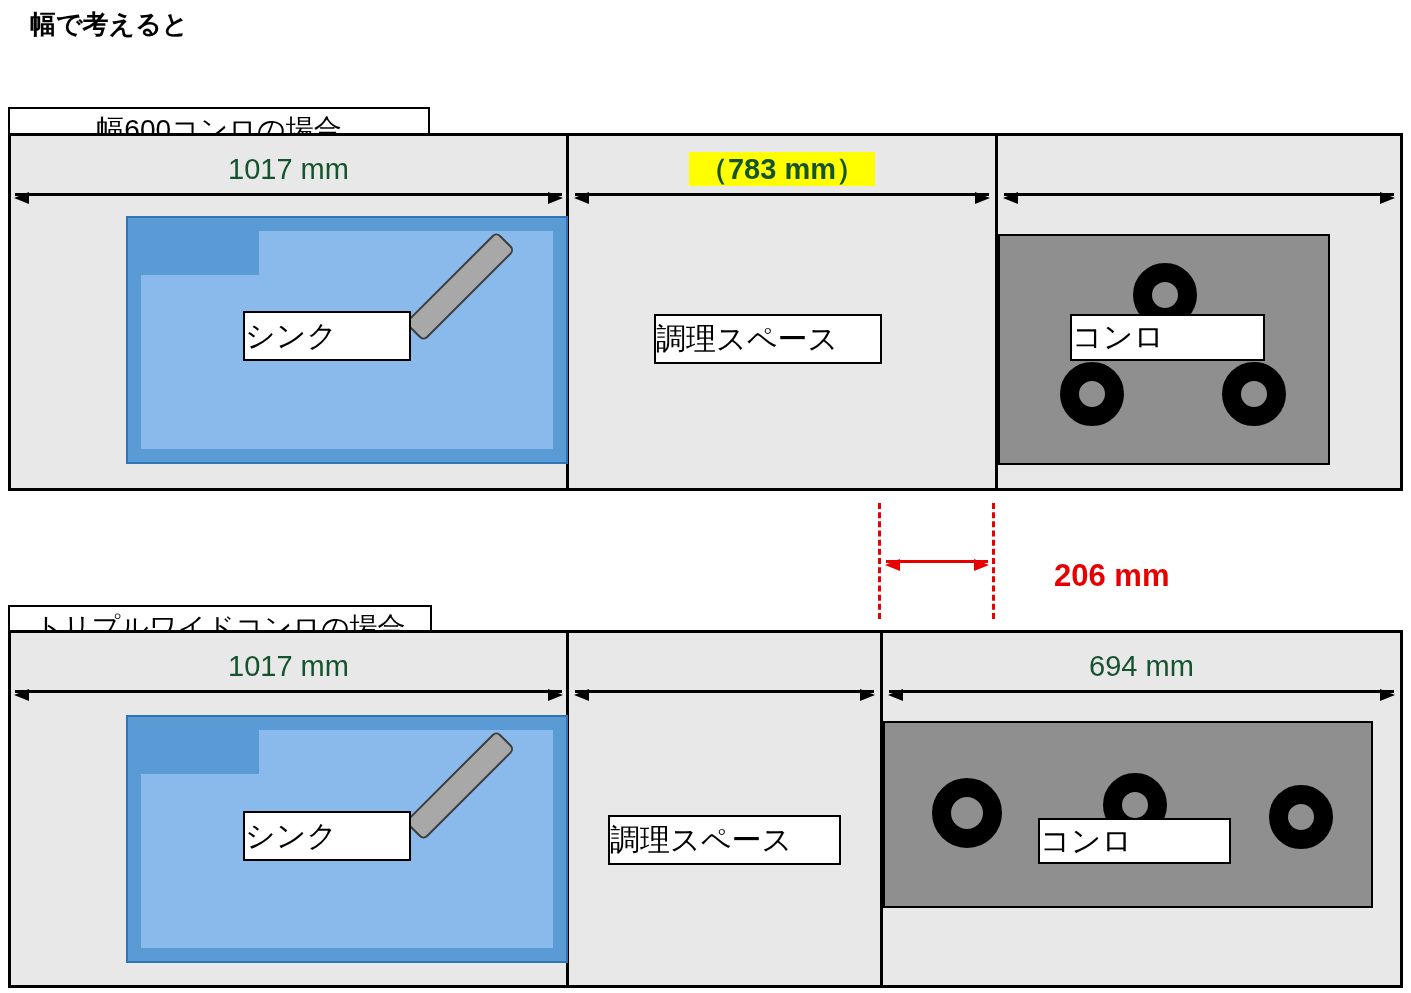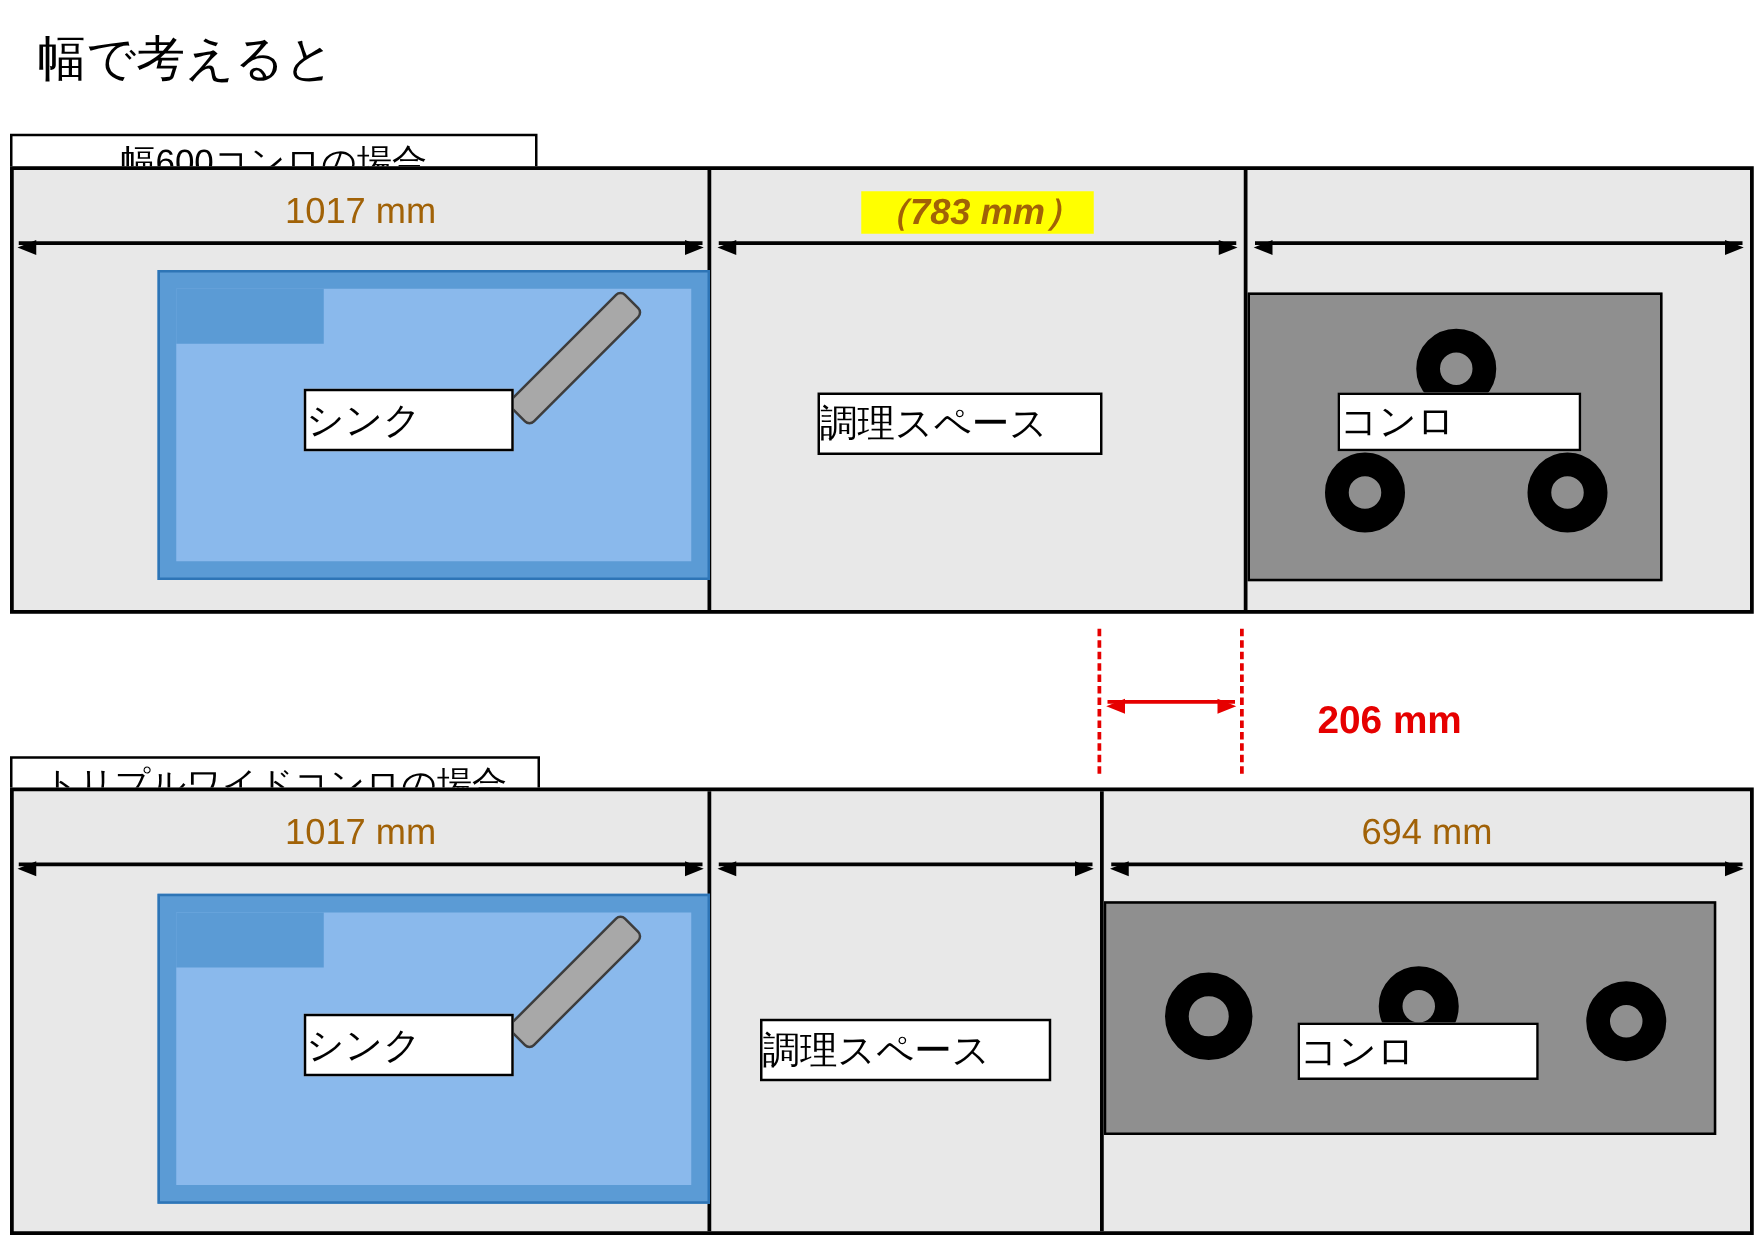--- a/index.html
+++ b/index.html
@@ -1,31 +1,31 @@
 <!DOCTYPE html>
 <html><head>
 <meta charset="utf-8">
 <style>
   html,body { margin:0; padding:0; background:#ffffff; }
   body { font-family:"Liberation Sans","DejaVu Sans",sans-serif; }
   .canvas { position:relative; width:1411px; height:993px; background:#ffffff; overflow:hidden; }
 
-  .page-title { position:absolute; left:30px; top:20px; font-size:39px; font-weight:normal; color:#000; }
+  .page-title { position:absolute; left:30px; top:7px; font-size:26px; font-weight:bold; color:#000; }
 
   .caption-box { position:absolute; background:#fff; border:2px solid #000; display:flex; align-items:center; justify-content:center; font-size:28px; color:#000;margin-top:43px; }
   .caption1 { left:8px; top:64px; width:418px; height:42px; }
   .caption2 { left:8px; top:562px; width:420px; height:41px; }
 
   .counter { position:absolute; left:8px; width:1395px; height:358px; background:#e8e8e8; border:3px solid #000; box-sizing:border-box; }
   .counter1 { top:133px; }
   .counter2 { top:630px; }
 
   .divider { position:absolute; top:0; bottom:0; width:3px; background:#000; }
 
-  .dim-text { position:absolute; text-align:center; font-size:29px; color:#a16207; }
+  .dim-text { position:absolute; text-align:center; font-size:29px; color:#14532d; }
   .hl { background:#ffff00; font-weight:bold; padding:1px 10px; }
 
   .h-arrow { position:absolute; height:0; border-top:3px solid #000; }
   .h-arrow::before, .h-arrow::after { content:""; position:absolute; top:-4.5px; width:0; height:0;
       border-top:6px solid transparent; border-bottom:6px solid transparent; }
   .h-arrow::before { left:-1px; border-right:15px solid #000; }
   .h-arrow::after  { right:-1px; border-left:15px solid #000; }
 
   .h-arrow.red { border-top-color:#e60000; }
   .h-arrow.red::before { border-right-color:#e60000; }
@@ -53,21 +53,21 @@
 
   <div class="caption-box caption1">幅600コンロの場合</div>
 
   <div class="counter counter1">
     <div class="divider" style="left:555px;"></div>
     <div class="divider" style="left:984px;"></div>
 
     <div class="dim-text" style="left:0; top:17px; width:555px;">
       <span>1017 mm</span>
     </div>
-    <div class="dim-text" style="left:558px; top:14px; width:426px;font-style:italic;">
+    <div class="dim-text" style="left:558px; top:14px; width:426px;">
       <span class="hl">（783 mm）</span>
     </div>
 
     <div class="h-arrow" style="left:4px; top:57px; width:547px;"></div>
     <div class="h-arrow" style="left:564px; top:57px; width:414px;"></div>
     <div class="h-arrow" style="left:993px; top:57px; width:390px;"></div>
 
     <div class="sink" style="top:80px;">
       <div class="sink-basin"></div>
       <div class="sink-notch"></div>

